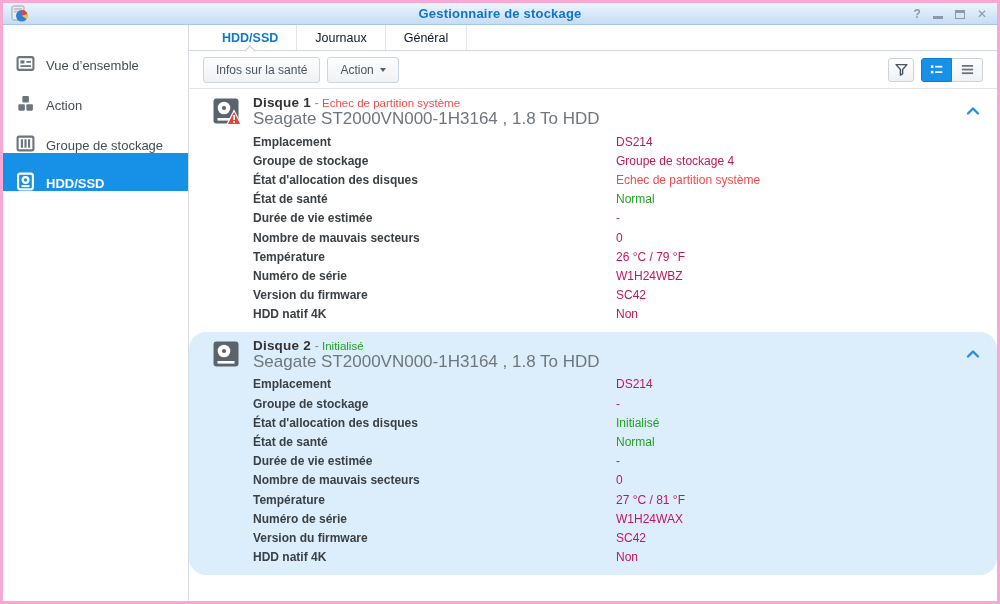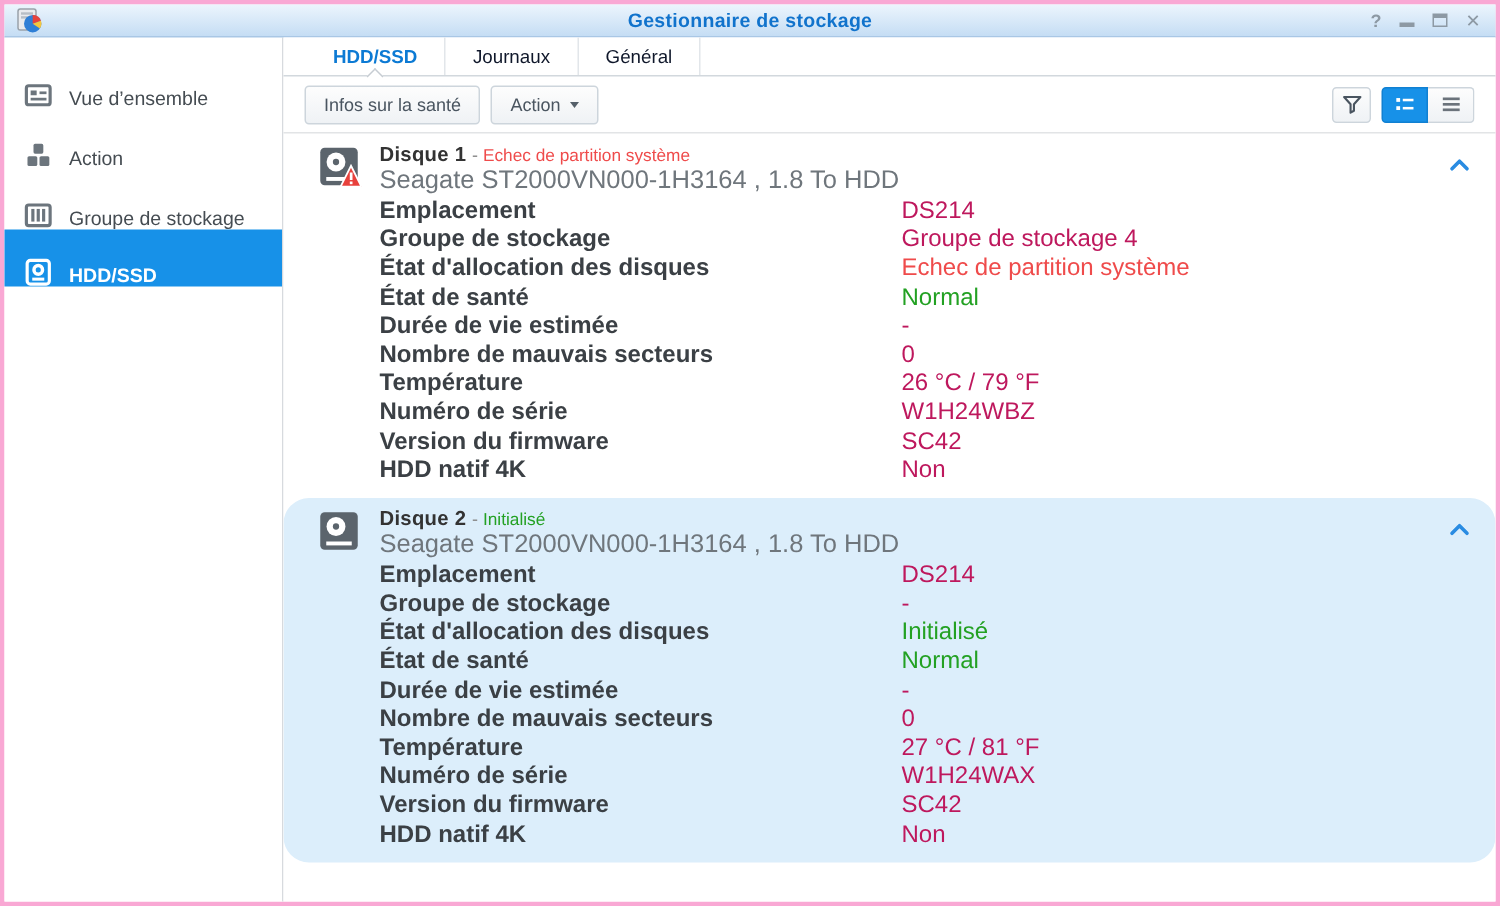--- a/index.html
+++ b/index.html
@@ -62,21 +62,21 @@
   .panel-header { display:flex; min-height:34px; }
   .disk-icon { width:30px; height:30px; flex:0 0 30px; margin-top:1px; }
   .panel-head-text { margin-left:12px; }
   .disk-title-line { font-size:13.5px; line-height:16px; }
   .disk-title { font-weight:bold; color:#333; letter-spacing:.2px; }
   .disk-dash { color:#888; font-size:12px; }
   .disk-status { font-size:11.5px; }
   .disk-model { font-size:17px; color:#6f767c; line-height:15px; }
   .collapse-btn { position:absolute; right:17px; top:13px; width:14px; height:10px; cursor:pointer; }
   .rows { margin-left:42px; margin-top:3px; }
-  .row { display:flex; align-items:flex-start; height:19.2px; font-size:16px; }
+  .row { display:flex; align-items:center; height:19.2px; font-size:12px;gap:15px; }
   .row-label { flex:0 0 348px; font-weight:bold; color:#3b4045; }
   .row-value { color:#be185d; }
 </style>
 </head>
 <body>
 
 <div class="window">
 
   <div class="titlebar">
     <svg class="app-icon" viewBox="0 0 18 18">

